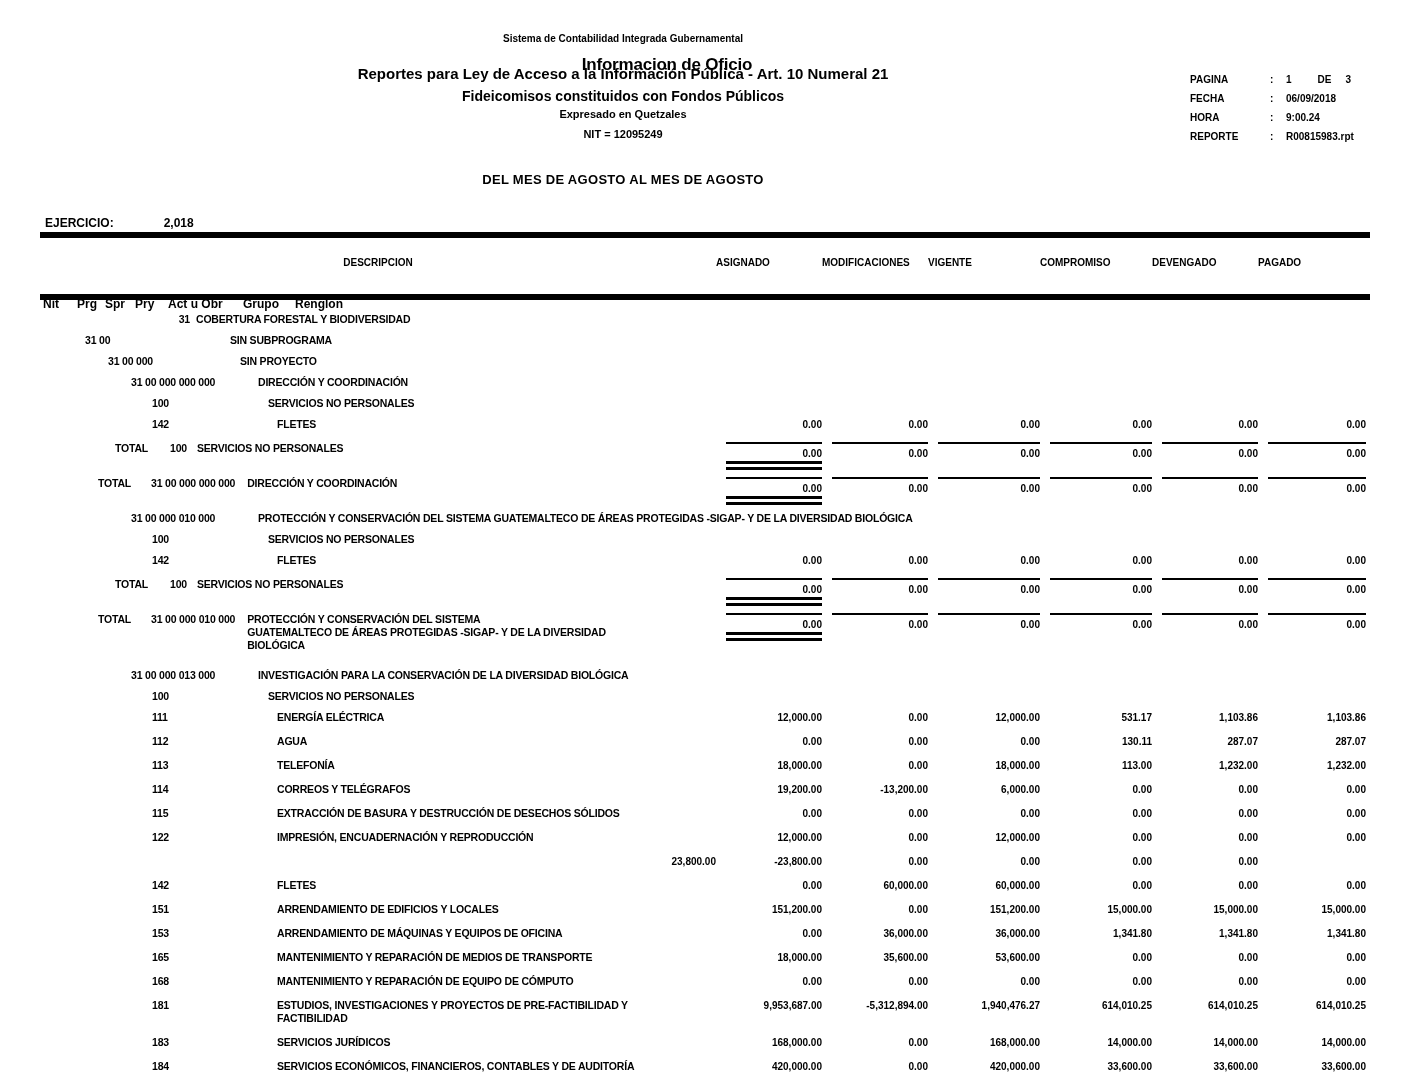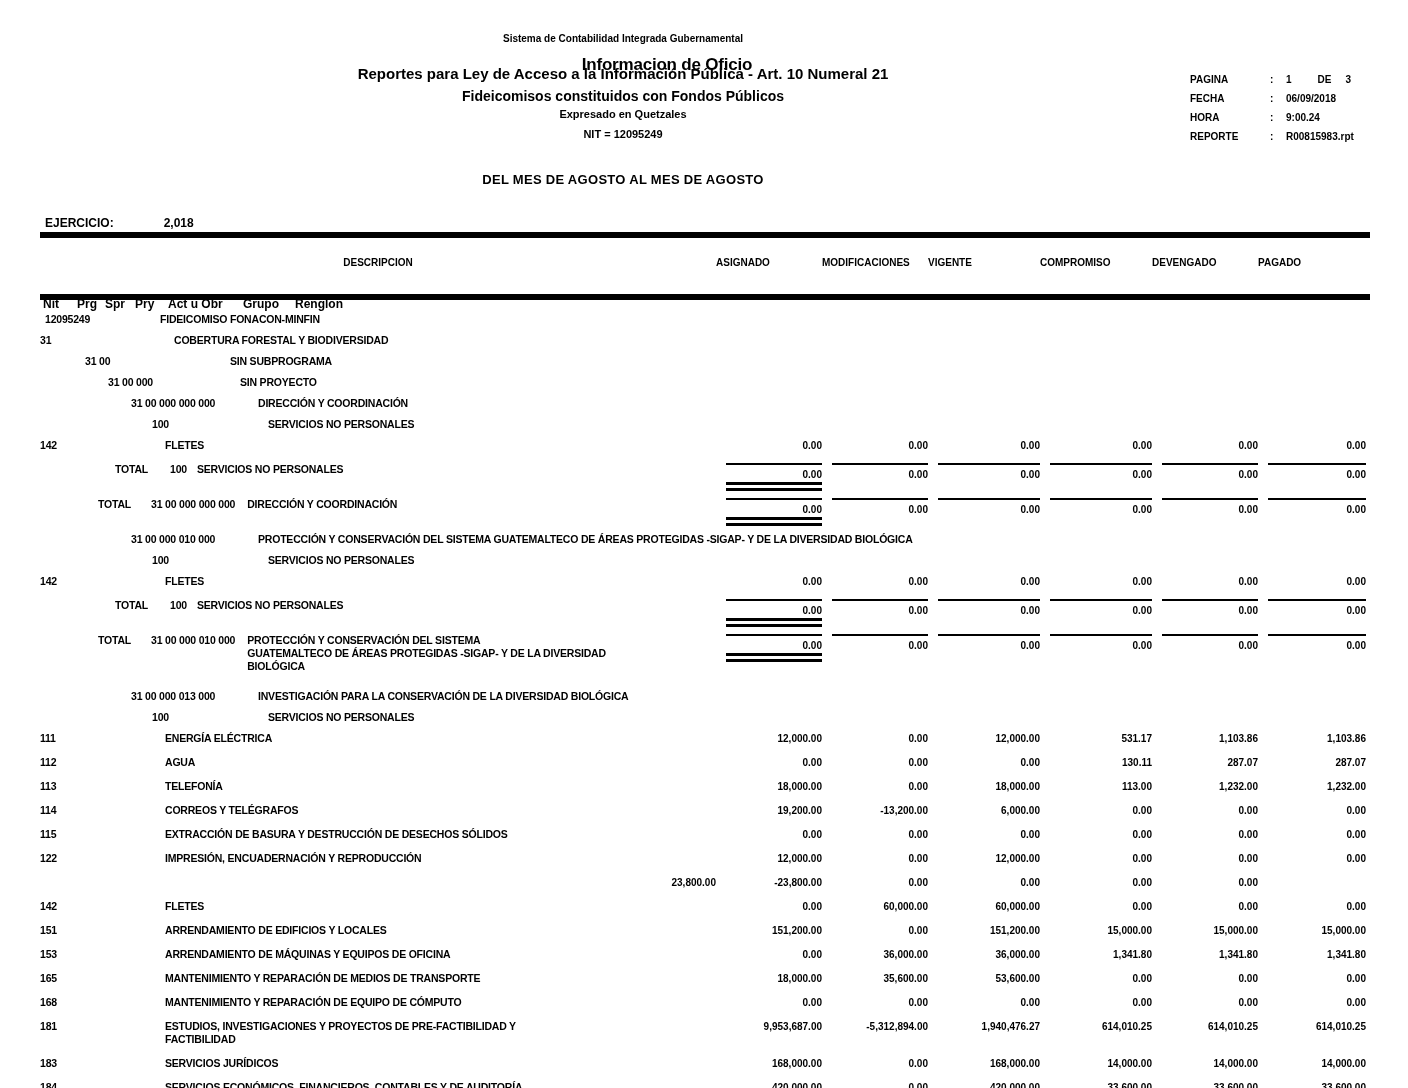--- a/index.html
+++ b/index.html
@@ -43,26 +43,26 @@
   .row{display:grid;grid-template-columns:676px 106px 106px 112px 112px 106px 108px;
        align-items:start;line-height:13px;margin-bottom:8px;}
   .row.detail{margin-bottom:11px;}
   .row.total{margin-bottom:17px;margin-top:1px;}
   .desc-block{display:flex;align-items:flex-start;font-size:10.5px;font-weight:bold;letter-spacing:-0.2px;}
   .code{white-space:nowrap;margin-right:6px;}
   .desc{white-space:pre;}
   .val{text-align:right;font-size:10px;font-weight:bold;white-space:nowrap;}
   
   .lvl0 .code{margin-left:5px;  min-width:109px;}
-  .lvl1 .code{min-width:128px;}
+  .lvl1 .code{margin-left:22px; min-width:128px;text-align:right;}
   .lvl2 .code{margin-left:45px; min-width:139px;}
   .lvl3 .code{margin-left:68px; min-width:126px;}
   .lvl4 .code{margin-left:91px; min-width:121px;}
   .lvl5 .code{margin-left:112px;min-width:110px;}
-  .lvl6 .code{min-width:119px;}
+  .lvl6 .code{margin-left:112px;min-width:119px;}
   
   .total-label{display:none;}
   .total .total-label{display:inline;white-space:nowrap;}
   .total.lvl5 .total-label{margin-left:75px;}
   .total.lvl5 .code{margin-left:22px;min-width:0;}
   .total.lvl5 .desc{margin-left:4px;}
   .total.lvl4 .total-label{margin-left:58px;}
   .total.lvl4 .code{margin-left:20px;min-width:0;}
   .total.lvl4 .desc{margin-left:6px;}
   .total .val{border-top:2px solid #000;padding-top:3px;margin-left:10px;}
@@ -123,33 +123,20 @@
   <span class="ch1">Prg</span>
   <span class="ch2">Spr</span>
   <span class="ch3">Pry</span>
   <span class="ch4">Act u Obr</span>
   <span class="ch5">Grupo</span>
   <span class="ch6">Renglon</span>
 </div>
 <div class="abs bar bar2"></div>
 
 <div class="abs rows" id="rows">
-    <div class="row group lvl0">
-    <div class="desc-block">
-
-      <span class="code">12095249</span>
-      <span class="desc">FIDEICOMISO FONACON-MINFIN</span>
-    </div>
-    <span class="val v0"></span>
-    <span class="val v1"></span>
-    <span class="val v2"></span>
-    <span class="val v3"></span>
-    <span class="val v4"></span>
-    <span class="val v5"></span>
-  </div>
     <div class="row group lvl1">
     <div class="desc-block">
 
       <span class="code">31</span>
       <span class="desc">COBERTURA FORESTAL Y BIODIVERSIDAD</span>
     </div>
     <span class="val v0"></span>
     <span class="val v1"></span>
     <span class="val v2"></span>
     <span class="val v3"></span>

